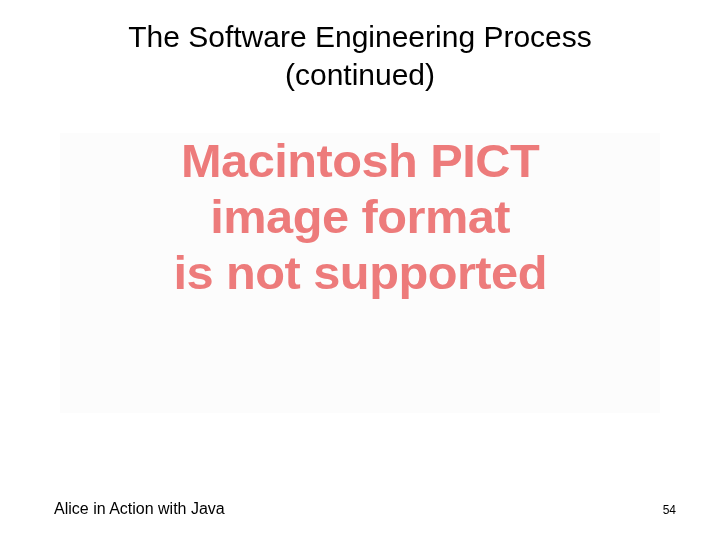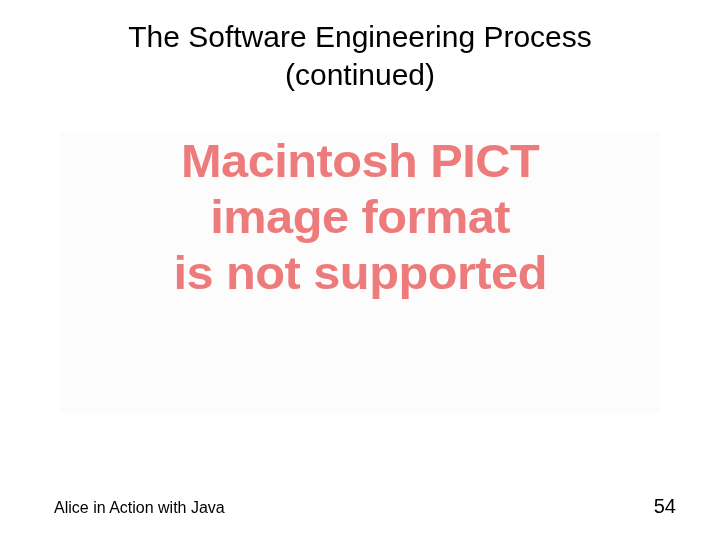--- a/index.html
+++ b/index.html
@@ -50,21 +50,21 @@
       display: flex;
       justify-content: space-between;
       align-items: baseline;
       font-size: 14px;
       color: #000;
     }
     .footer-left {
       font-size: 16px;
     }
     .footer-right {
-      font-size: 20px;
+      font-size: 12px;
     }
   </style>
 </head>
 <body>
 
 <div class="slide-title">
   <div>The Software Engineering Process</div>
   <div>(continued)</div>
 </div>
 

